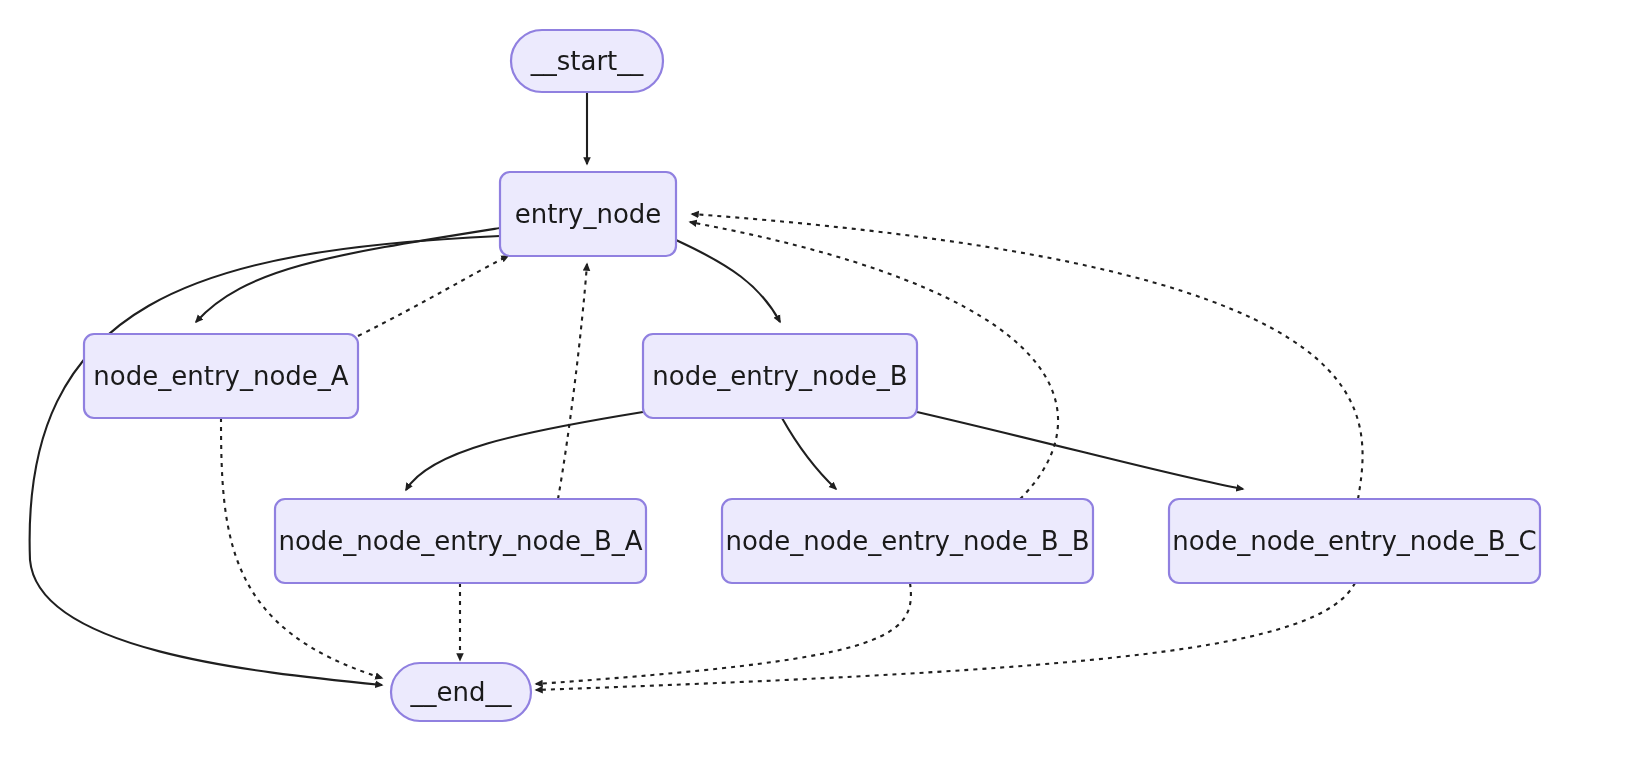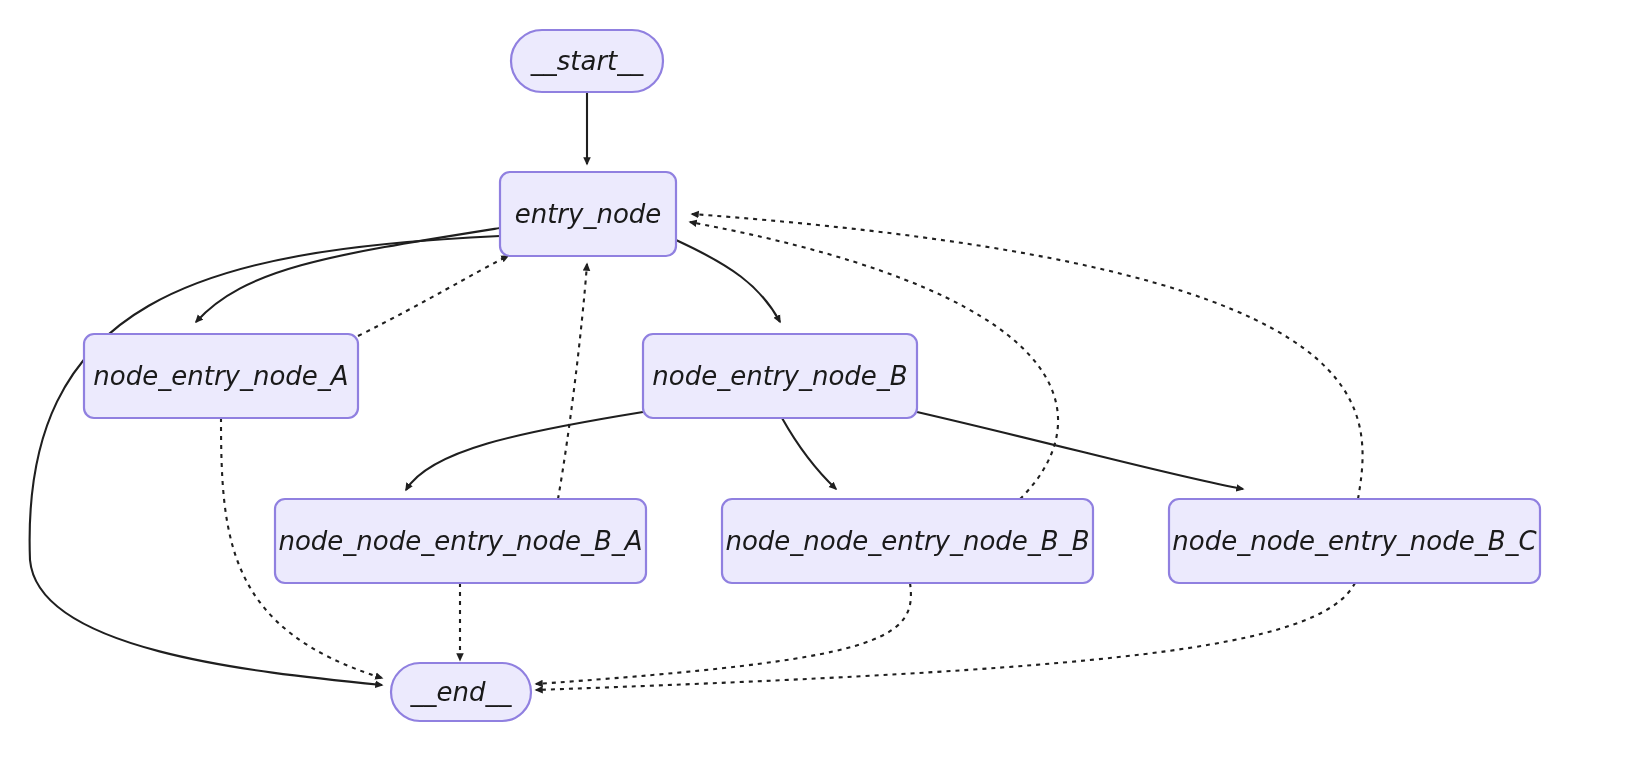--- a/index.html
+++ b/index.html
@@ -7,21 +7,20 @@
     padding: 0;
     background: #ffffff;
   }
   #canvas {
     position: relative;
     width: 1650px;
     height: 783px;
     background: #ffffff;
     overflow: hidden;
     font-family: "DejaVu Sans", "Liberation Sans", sans-serif;
-    font-style: italic;
   }
   svg#graph {
     position: absolute;
     left: 0;
     top: 0;
     width: 1650px;
     height: 783px;
   }
   .node-rect {
     fill: #eceafd;

